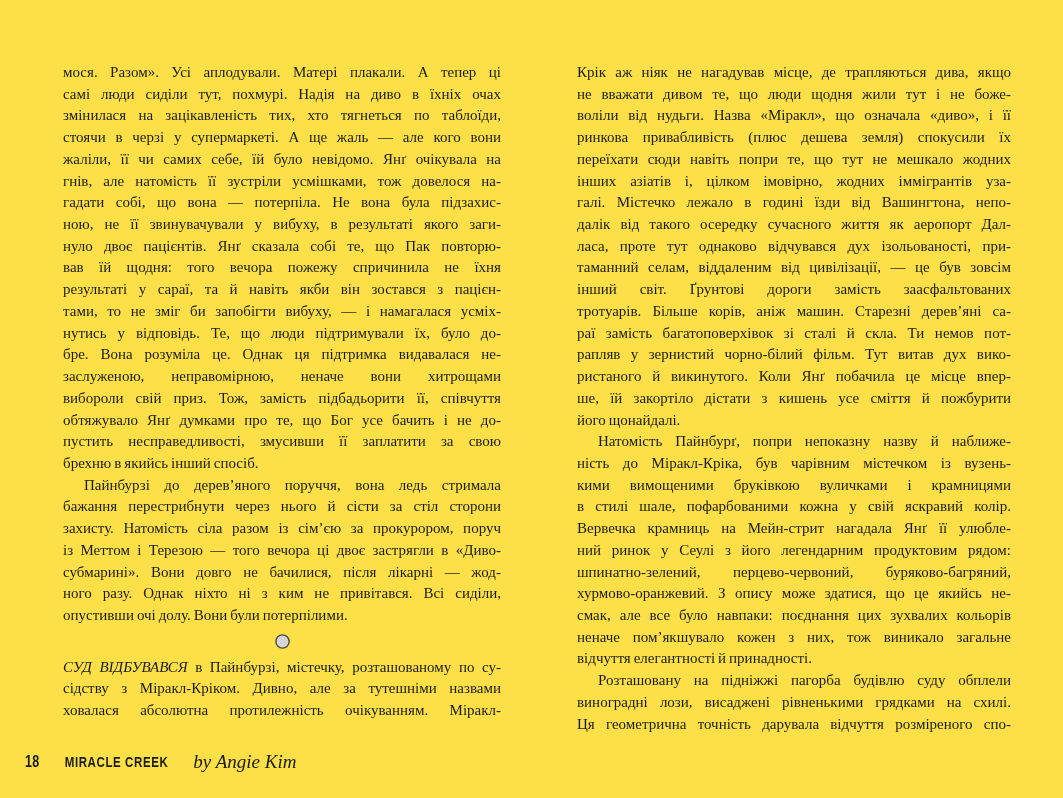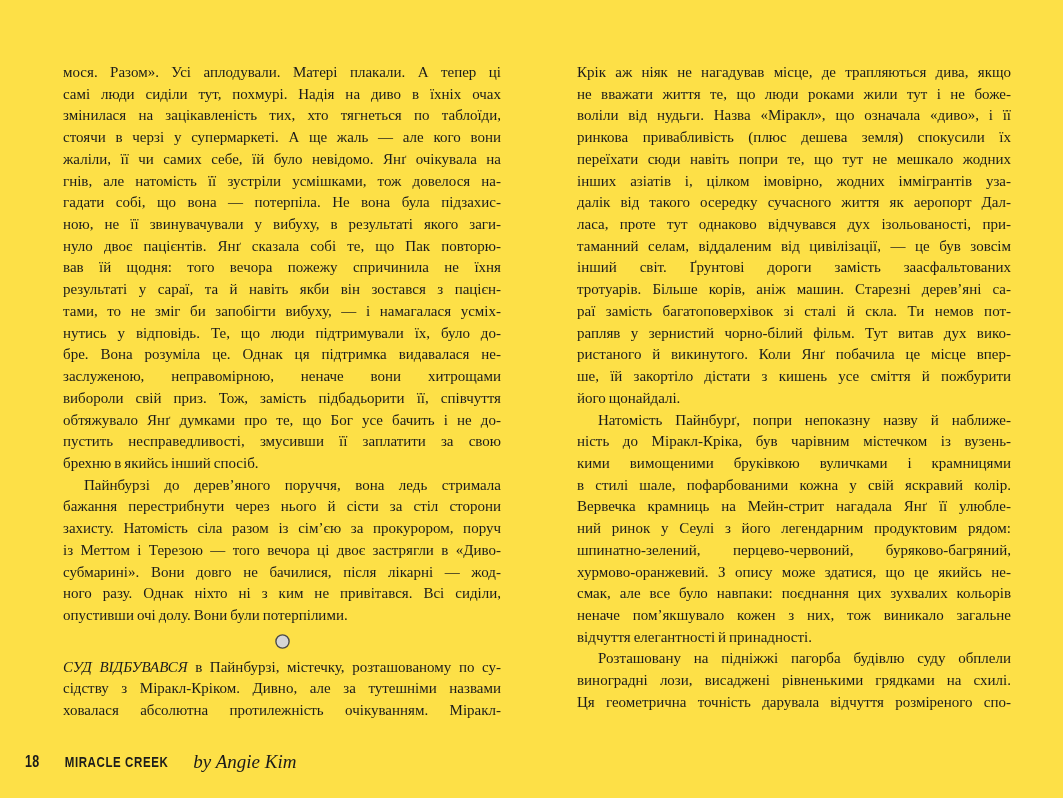--- a/index.html
+++ b/index.html
@@ -119,25 +119,26 @@
       <div class="para">
         <div class="line"><span class="lead-italic">СУД ВІДБУВАВСЯ</span> в Пайнбурзі, містечку, розташованому по су-</div>
         <div class="line">сідству з Міракл-Кріком. Дивно, але за тутешніми назвами</div>
         <div class="line">ховалася абсолютна протилежність очікуванням. Міракл-</div>
       </div>
     </div>
 
   <div class="text-block" id="right-text">
       <div class="para">
         <div class="line">Крік аж ніяк не нагадував місце, де трапляються дива, якщо</div>
-        <div class="line">не вважати життя те, що люди роками жили тут і не боже-</div>
+        <div class="line">не вважати дивом те, що люди щодня жили тут і не боже-</div>
         <div class="line">воліли від нудьги. Назва «Міракл», що означала «диво», і її</div>
         <div class="line">ринкова привабливість (плюс дешева земля) спокусили їх</div>
         <div class="line">переїхати сюди навіть попри те, що тут не мешкало жодних</div>
         <div class="line">інших азіатів і, цілком імовірно, жодних іммігрантів уза-</div>
+        <div class="line">галі. Містечко лежало в годині їзди від Вашингтона, непо-</div>
         <div class="line">далік від такого осередку сучасного життя як аеропорт Дал-</div>
         <div class="line">ласа, проте тут однаково відчувався дух ізольованості, при-</div>
         <div class="line">таманний селам, віддаленим від цивілізації, — це був зовсім</div>
         <div class="line">інший світ. Ґрунтові дороги замість заасфальтованих</div>
         <div class="line">тротуарів. Більше корів, аніж машин. Старезні дерев’яні са-</div>
         <div class="line">раї замість багатоповерхівок зі сталі й скла. Ти немов пот-</div>
         <div class="line">рапляв у зернистий чорно-білий фільм. Тут витав дух вико-</div>
         <div class="line">ристаного й викинутого. Коли Янґ побачила це місце впер-</div>
         <div class="line">ше, їй закортіло дістати з кишень усе сміття й пожбурити</div>
         <div class="line para-end">його щонайдалі.</div>

